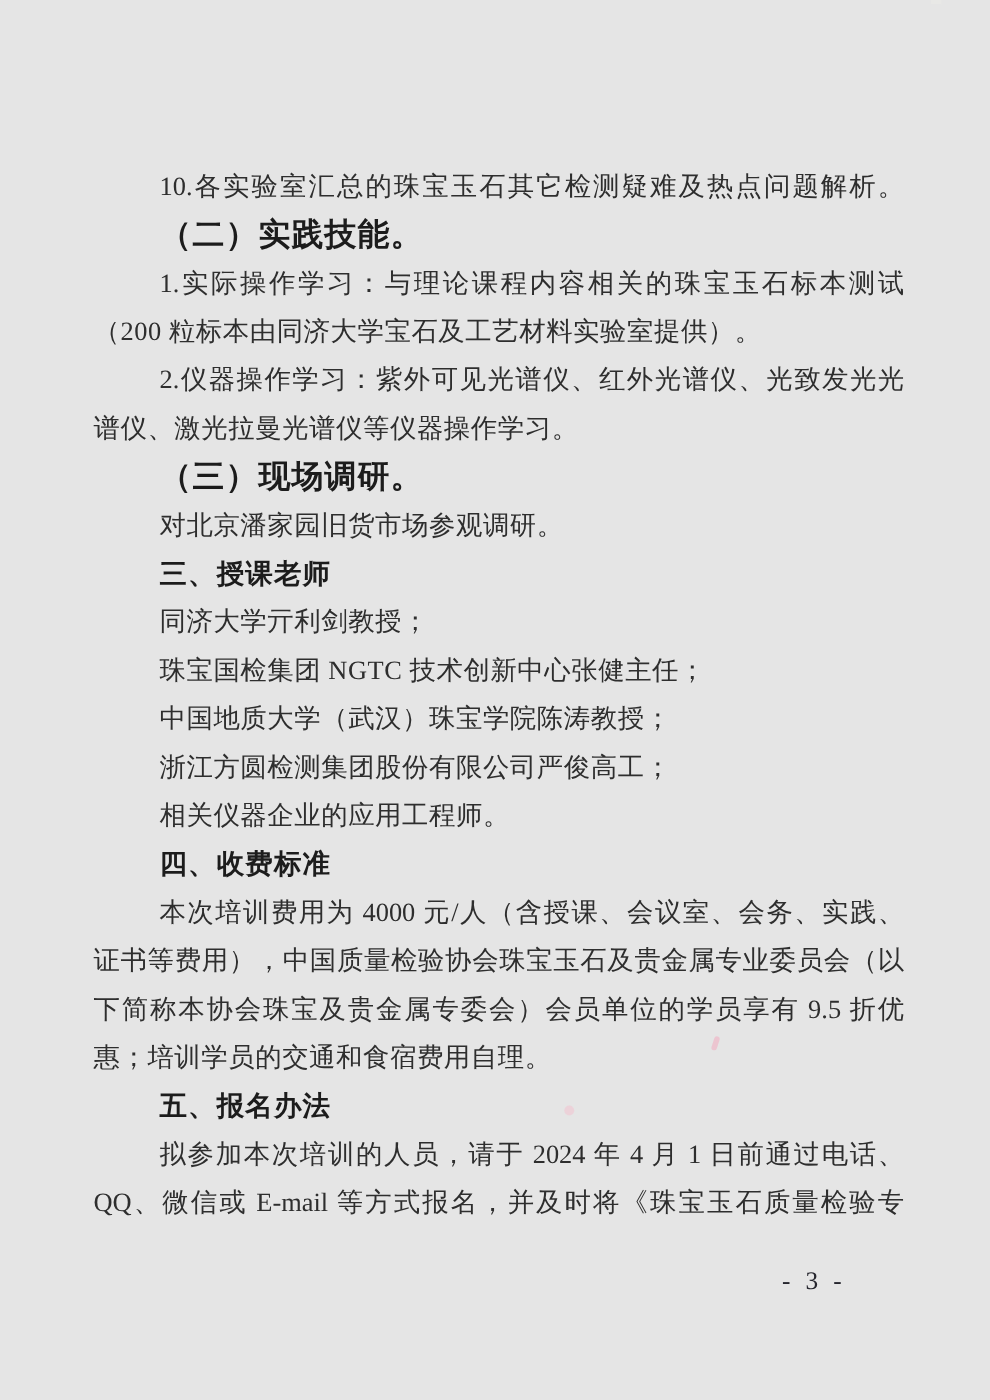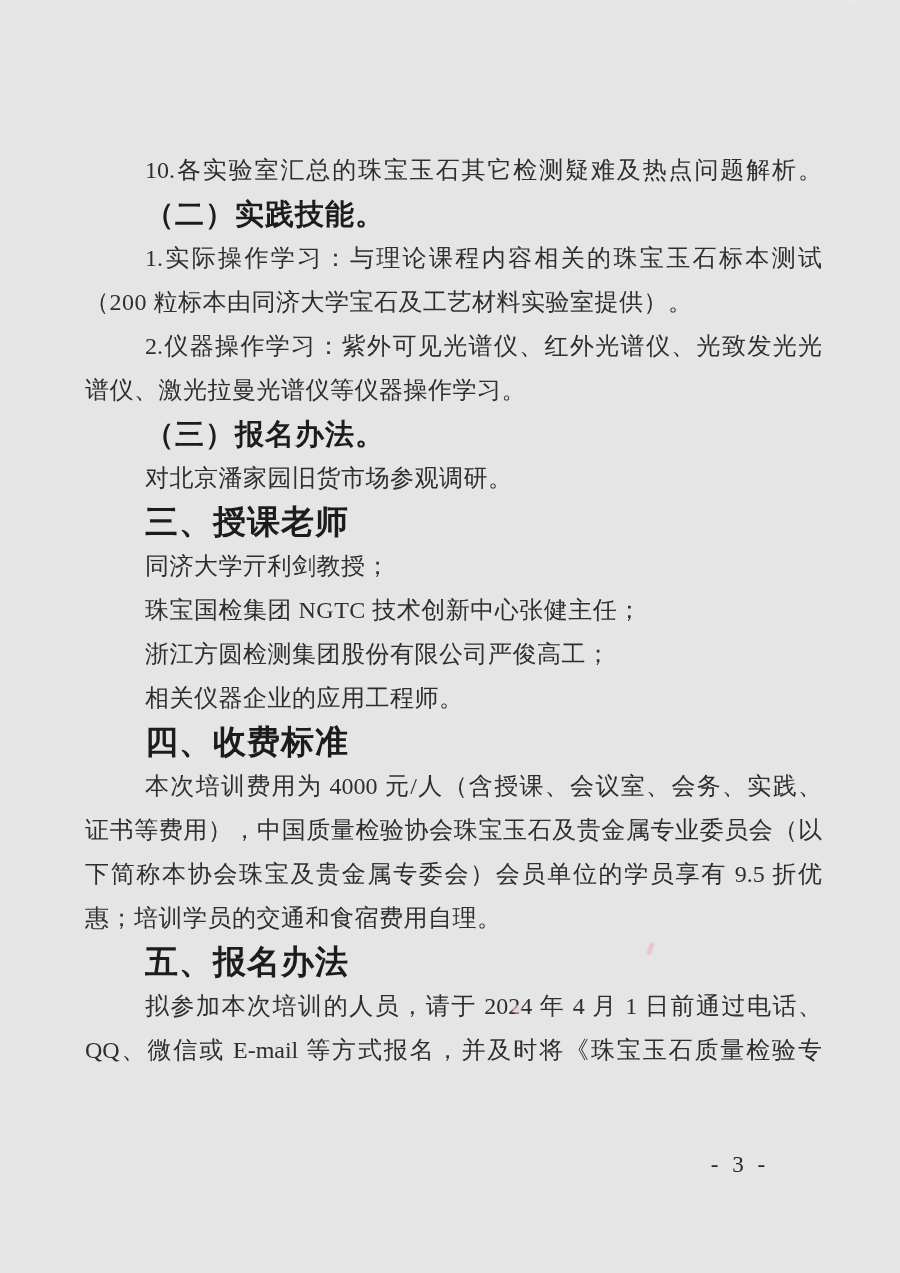--- a/index.html
+++ b/index.html
@@ -34,21 +34,21 @@
   }
   .line.justify {
     white-space: normal;
     text-align: justify;
     text-align-last: justify;
     letter-spacing: 0;
   }
   .line.heading {
     font-family: "Liberation Sans", "DejaVu Sans", sans-serif;
     font-weight: 700;
-    font-size: 33px;
+    font-size: 25px;
     color: #1c1c1c;
     letter-spacing: 1px;
   }
   .line.subheading {
     font-weight: 700;
     font-size: 29px;
     color: #1c1c1c;
     letter-spacing: 1px;
   }
   .page-number {
@@ -95,25 +95,26 @@
 <body>
 
 <div class="page">
   <div class="doc-body" id="doc-lines">
       <div class="line body indent justify">10.各实验室汇总的珠宝玉石其它检测疑难及热点问题解析。</div>
       <div class="line subheading indent">（二）实践技能。</div>
       <div class="line body indent justify">1.实际操作学习：与理论课程内容相关的珠宝玉石标本测试</div>
       <div class="line body">（200 粒标本由同济大学宝石及工艺材料实验室提供）。</div>
       <div class="line body indent justify">2.仪器操作学习：紫外可见光谱仪、红外光谱仪、光致发光光</div>
       <div class="line body">谱仪、激光拉曼光谱仪等仪器操作学习。</div>
-      <div class="line subheading indent">（三）报名办法。</div>
+      <div class="line subheading indent">（三）现场调研。</div>
       <div class="line body indent">对北京潘家园旧货市场参观调研。</div>
       <div class="line heading indent">三、授课老师</div>
       <div class="line body indent">同济大学亓利剑教授；</div>
       <div class="line body indent">珠宝国检集团 NGTC 技术创新中心张健主任；</div>
+      <div class="line body indent">中国地质大学（武汉）珠宝学院陈涛教授；</div>
       <div class="line body indent">浙江方圆检测集团股份有限公司严俊高工；</div>
       <div class="line body indent">相关仪器企业的应用工程师。</div>
       <div class="line heading indent">四、收费标准</div>
       <div class="line body indent justify">本次培训费用为 4000 元/人（含授课、会议室、会务、实践、</div>
       <div class="line body justify">证书等费用），中国质量检验协会珠宝玉石及贵金属专业委员会（以</div>
       <div class="line body justify">下简称本协会珠宝及贵金属专委会）会员单位的学员享有 9.5 折优</div>
       <div class="line body">惠；培训学员的交通和食宿费用自理。</div>
       <div class="line heading indent">五、报名办法</div>
       <div class="line body indent justify">拟参加本次培训的人员，请于 2024 年 4 月 1 日前通过电话、</div>
       <div class="line body justify">QQ、微信或 E-mail 等方式报名，并及时将《珠宝玉石质量检验专</div>

